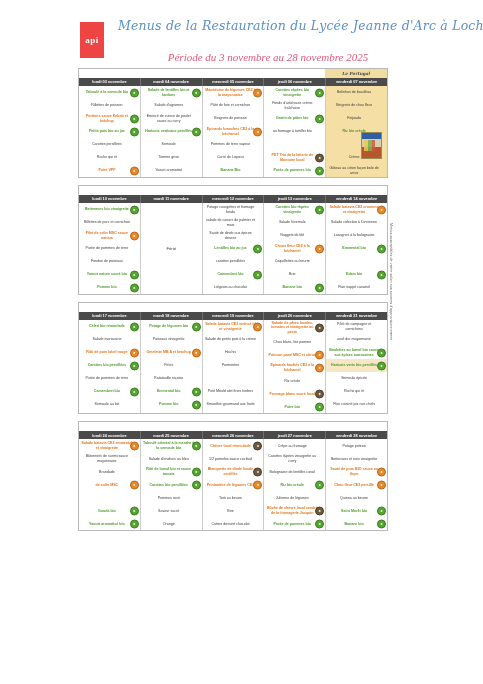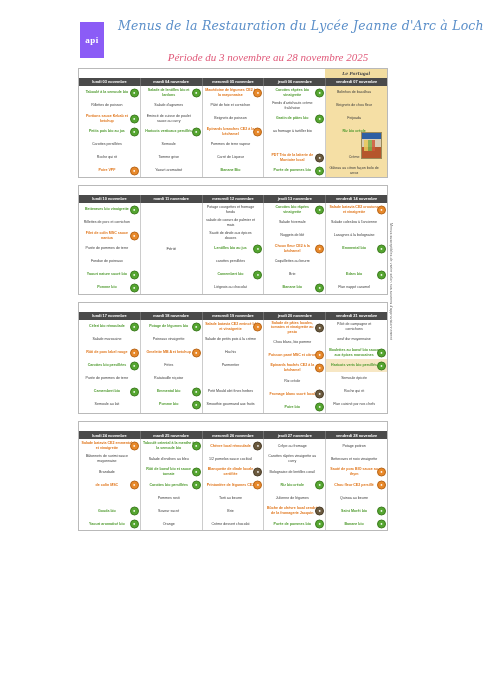--- a/index.html
+++ b/index.html
@@ -9,21 +9,21 @@
     background:#ffffff;
     font-family:"Liberation Sans", sans-serif;
     overflow:hidden;
   }
   .page{position:relative;width:483px;height:684px;box-sizing:border-box;}
 
   
   .header{position:relative;height:46px;margin:18px 0 0 0;}
   .logo{
     position:absolute;left:80px;top:4px;width:24px;height:36px;
-    background:#8b5cf6;display:flex;align-items:center;justify-content:center;
+    background:#ef4444;display:flex;align-items:center;justify-content:center;
   }
   .logo-text{
     color:#ffffff;font-size:9px;font-weight:bold;letter-spacing:.5px;
     font-family:"Liberation Serif", serif;line-height:1;
   }
   .titles{position:absolute;left:118px;top:0;width:300px;text-align:center;}
   .main-title{
     color:#5b8fc9;font-size:12.5px;font-family:"DejaVu Serif", serif;
     font-style:italic;letter-spacing:.2px;white-space:nowrap;
   }

